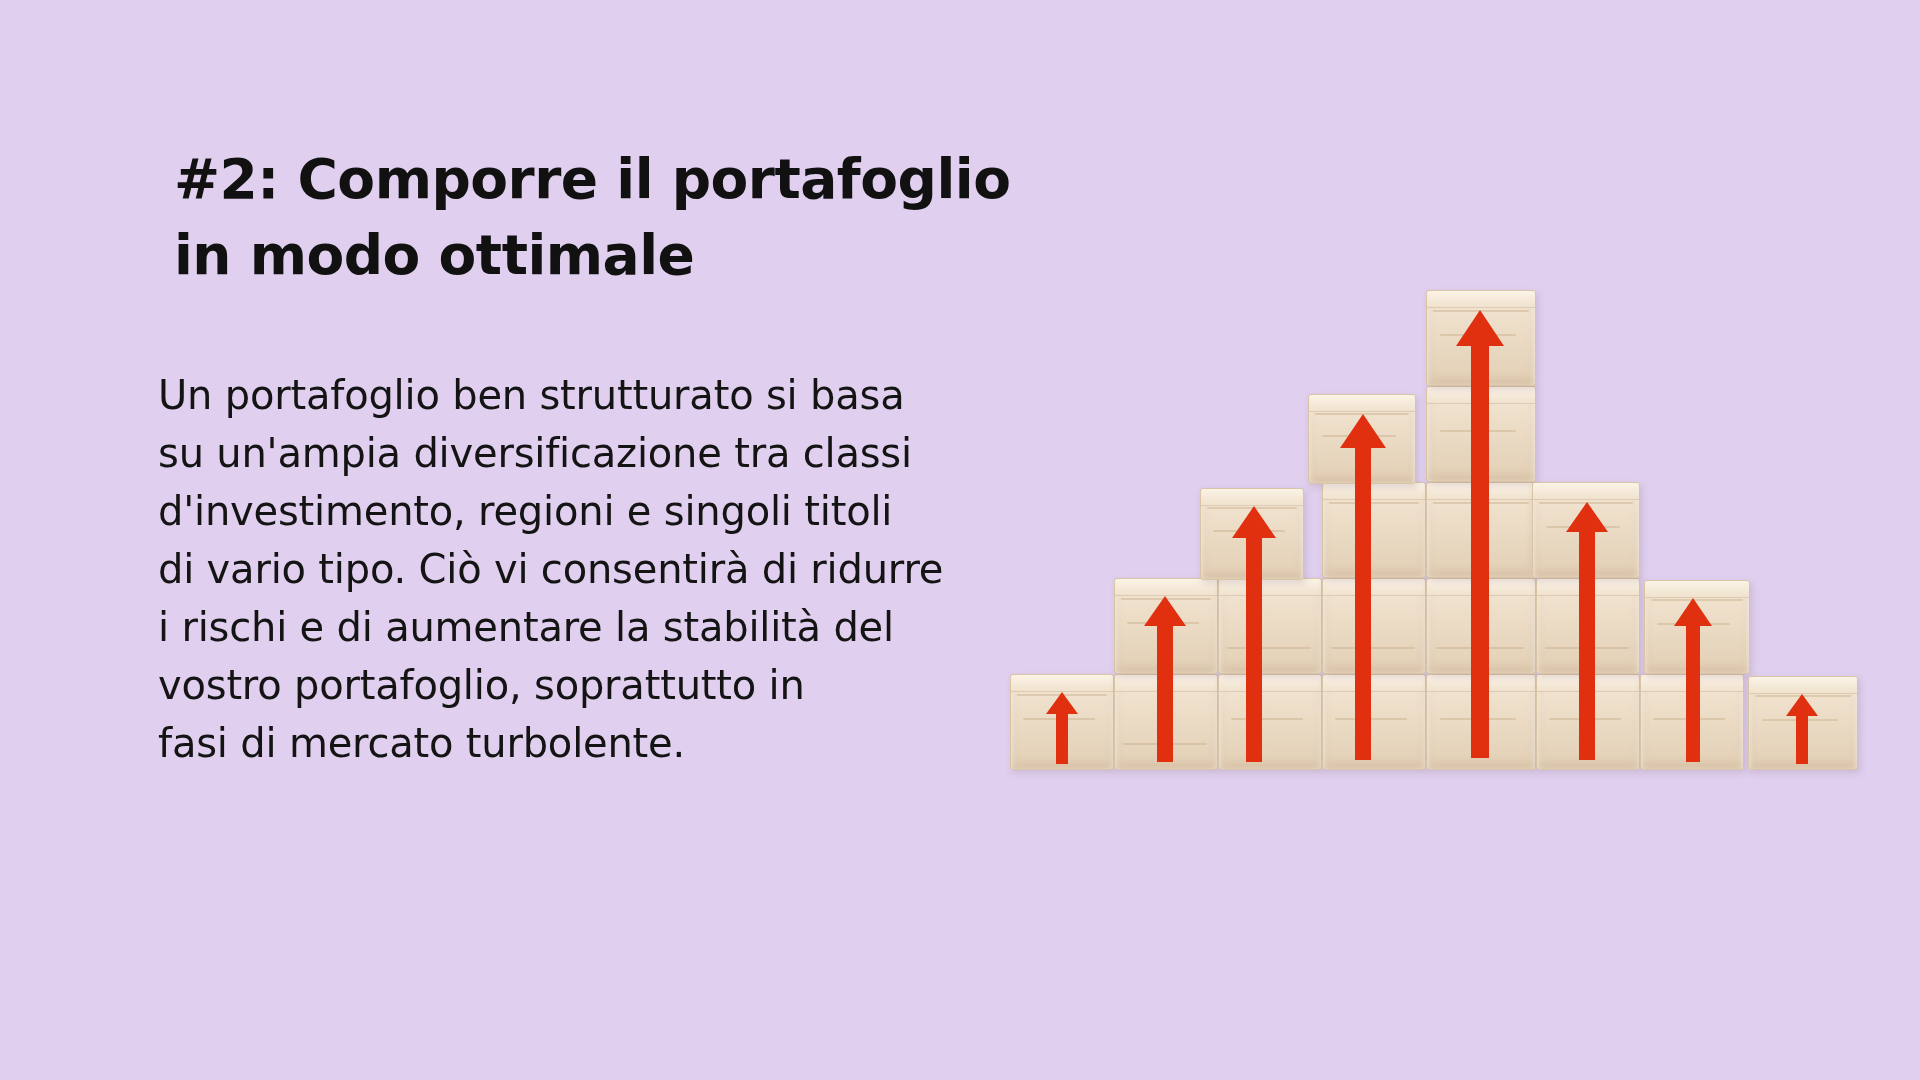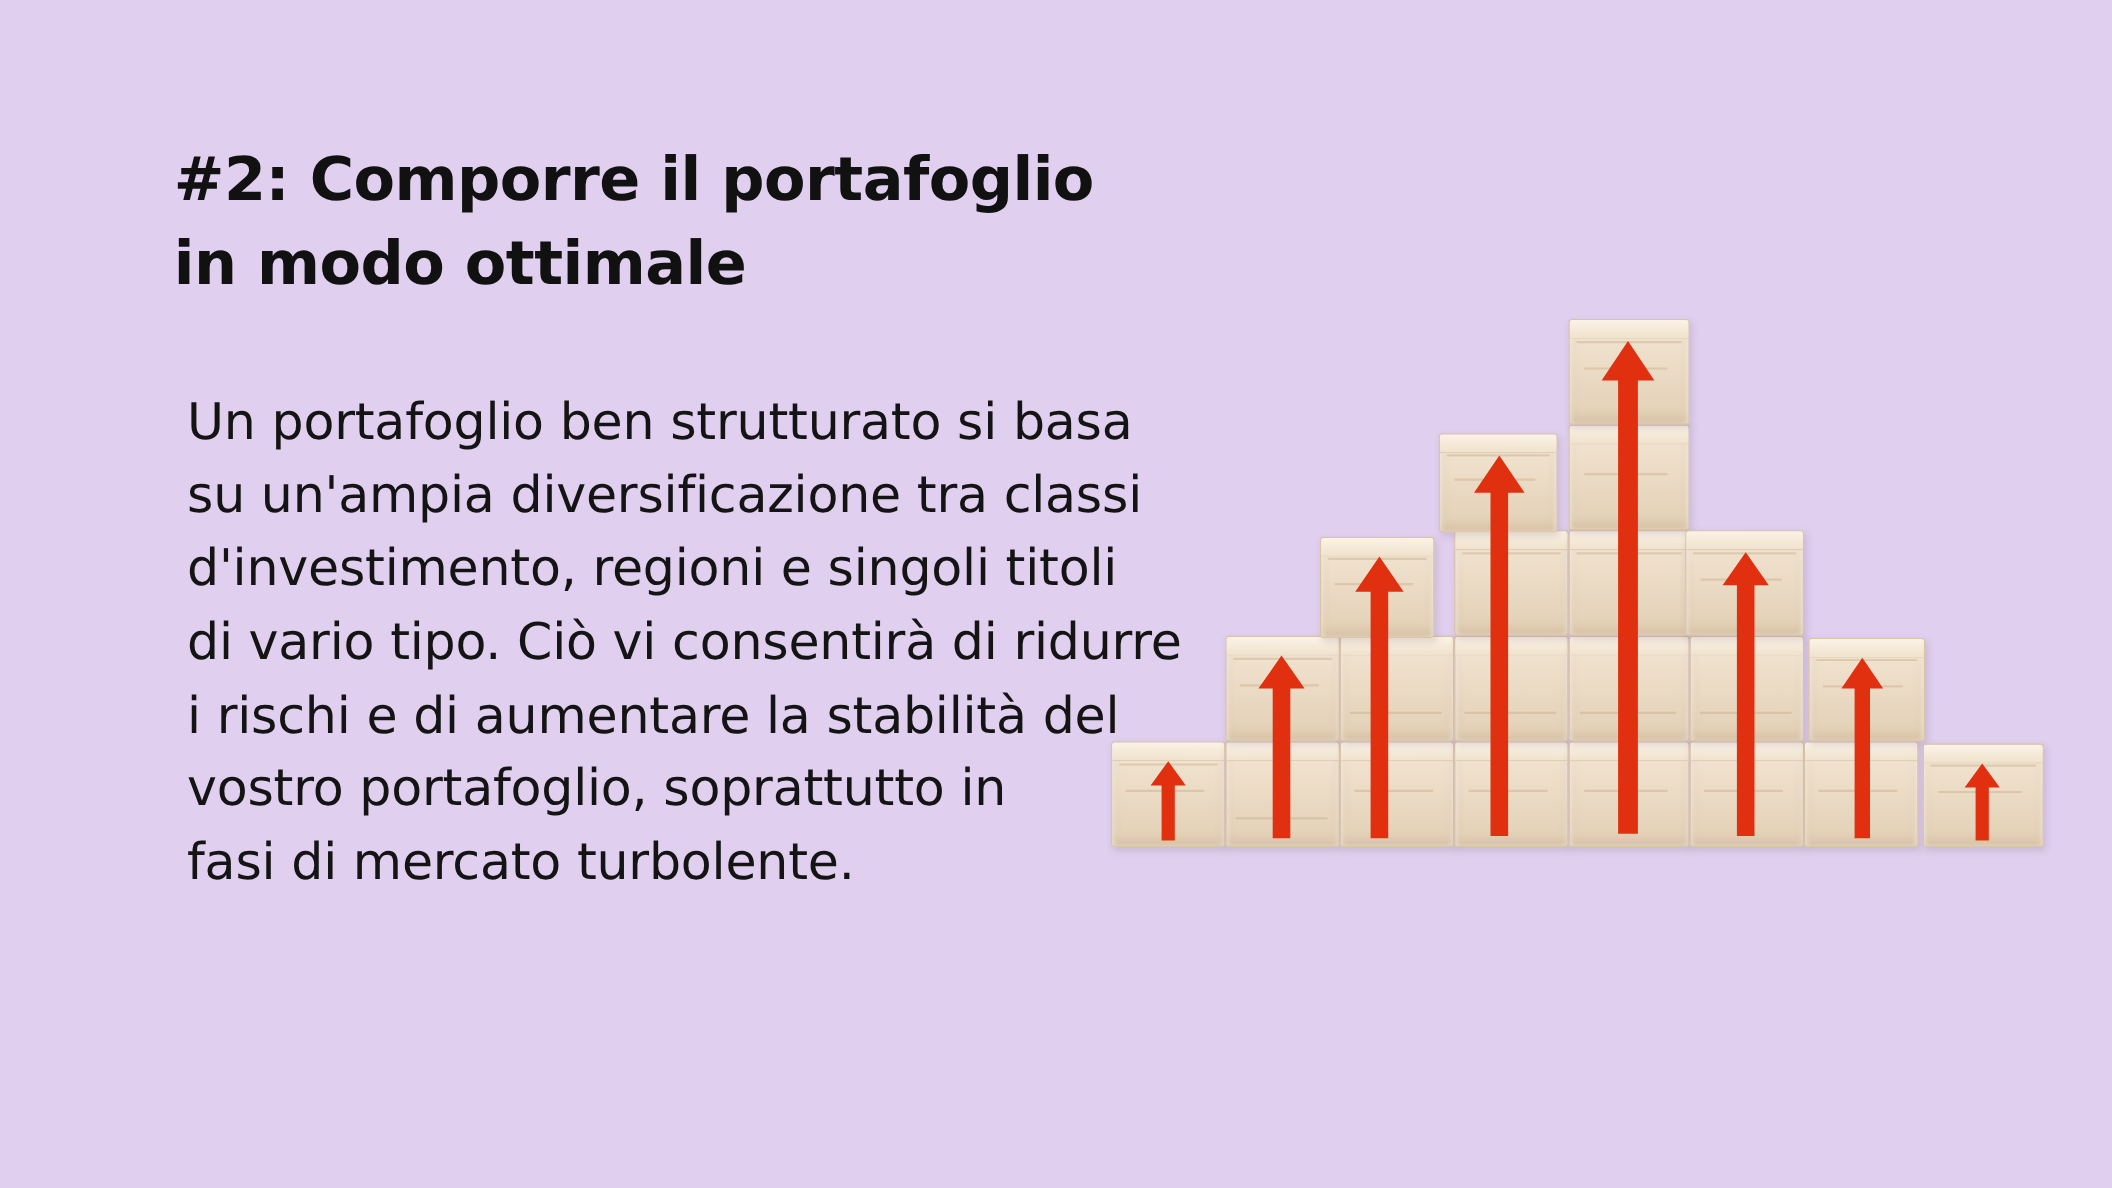--- a/index.html
+++ b/index.html
@@ -26,29 +26,29 @@
     top: 126px;
     width: 940px;
   }
   #headline {
     font-family: "DejaVu Sans", sans-serif;
     font-weight: bold;
     font-size: 55px;
     line-height: 1.38;
     color: #111111;
     letter-spacing: -0.5px;
+    margin: 16px;
+    white-space: pre-line;
+  }
+  #body-text {
     margin: 0;
-    white-space: pre-line;
-  }
-  #body-text {
-    margin: 12px;
     margin-top: 72px;
     font-family: "DejaVu Sans", sans-serif;
     font-weight: normal;
-    font-size: 46px;
+    font-size: 40px;
     line-height: 1.45;
     color: #141414;
     white-space: pre-line;
     letter-spacing: -0.2px;
   }
   
   #blocks-figure {
     position: absolute;
     left: 1010px;
     top: 270px;

